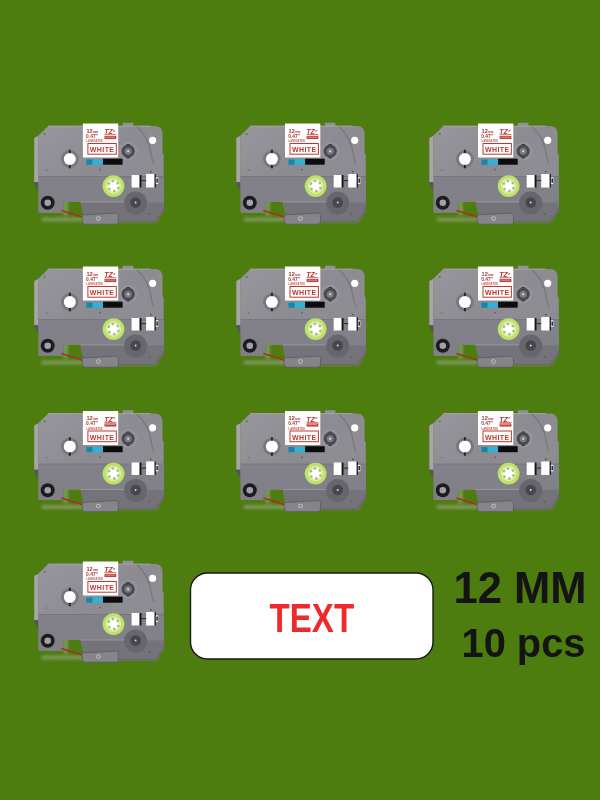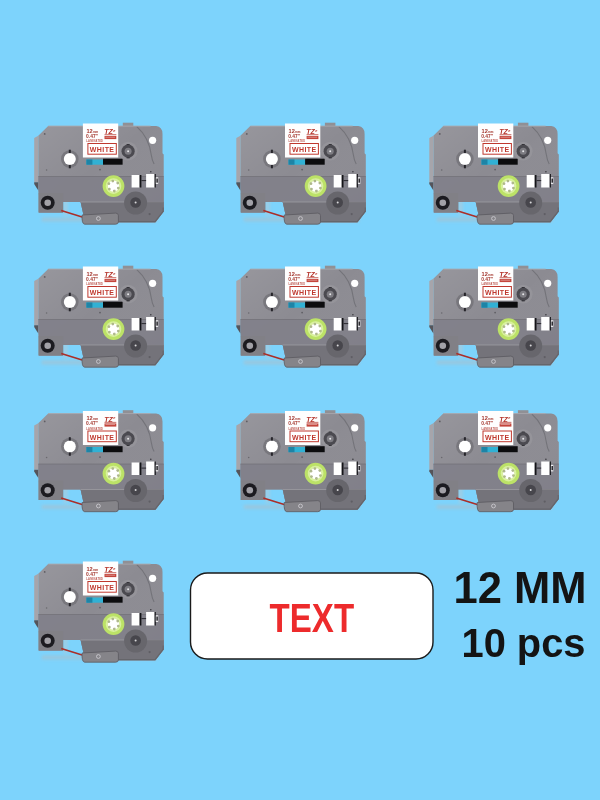--- a/index.html
+++ b/index.html
@@ -1,16 +1,16 @@
 <!DOCTYPE html>
 <html><head>
 <meta charset="utf-8">
 <style>
   html,body{margin:0;padding:0;background:#ffffff;}
-  #page{position:relative;width:600px;height:800px;background:#7dd3fc;overflow:hidden;
+  #page{position:relative;width:600px;height:800px;background:#4d7c0f;overflow:hidden;
         font-family:"Liberation Sans", sans-serif;}
 </style>
 </head>
 <body>
 <div id="page">
 <svg width="600" height="800" viewBox="0 0 600 800" xmlns="http://www.w3.org/2000/svg">
 <defs>
 <filter id="soft" x="-30%" y="-30%" width="160%" height="160%">
   <feGaussianBlur stdDeviation="1.6"></feGaussianBlur>
 </filter>

